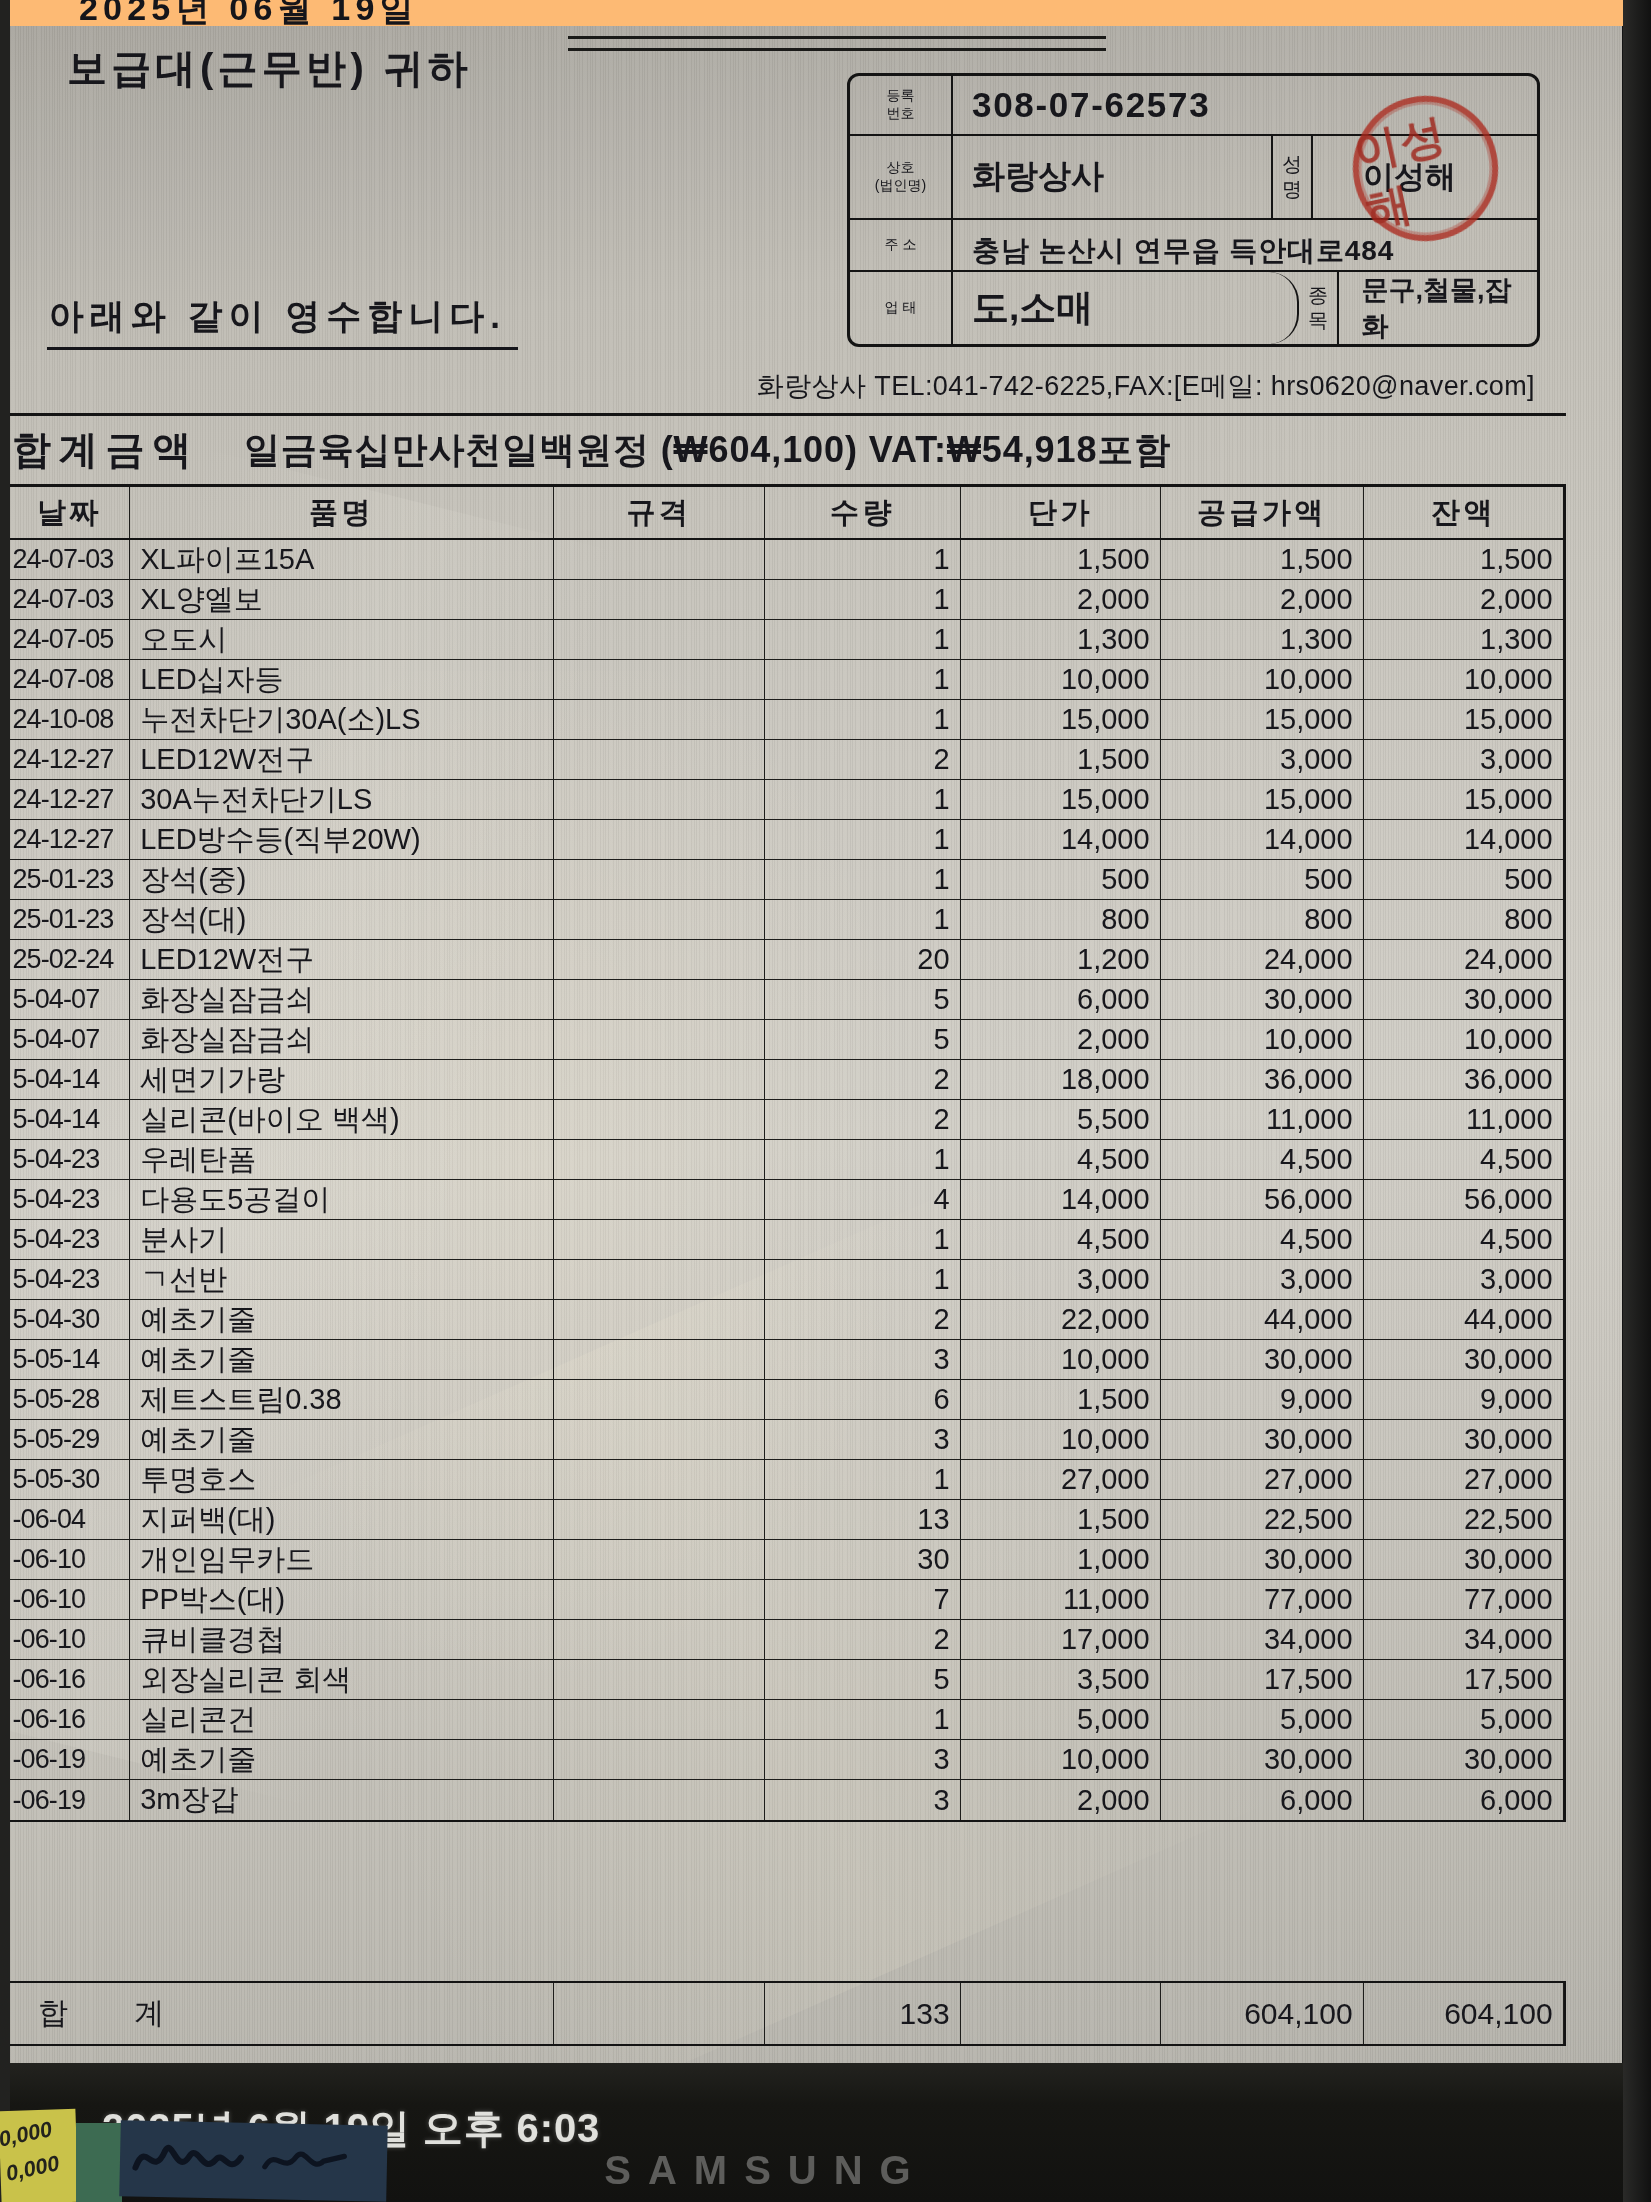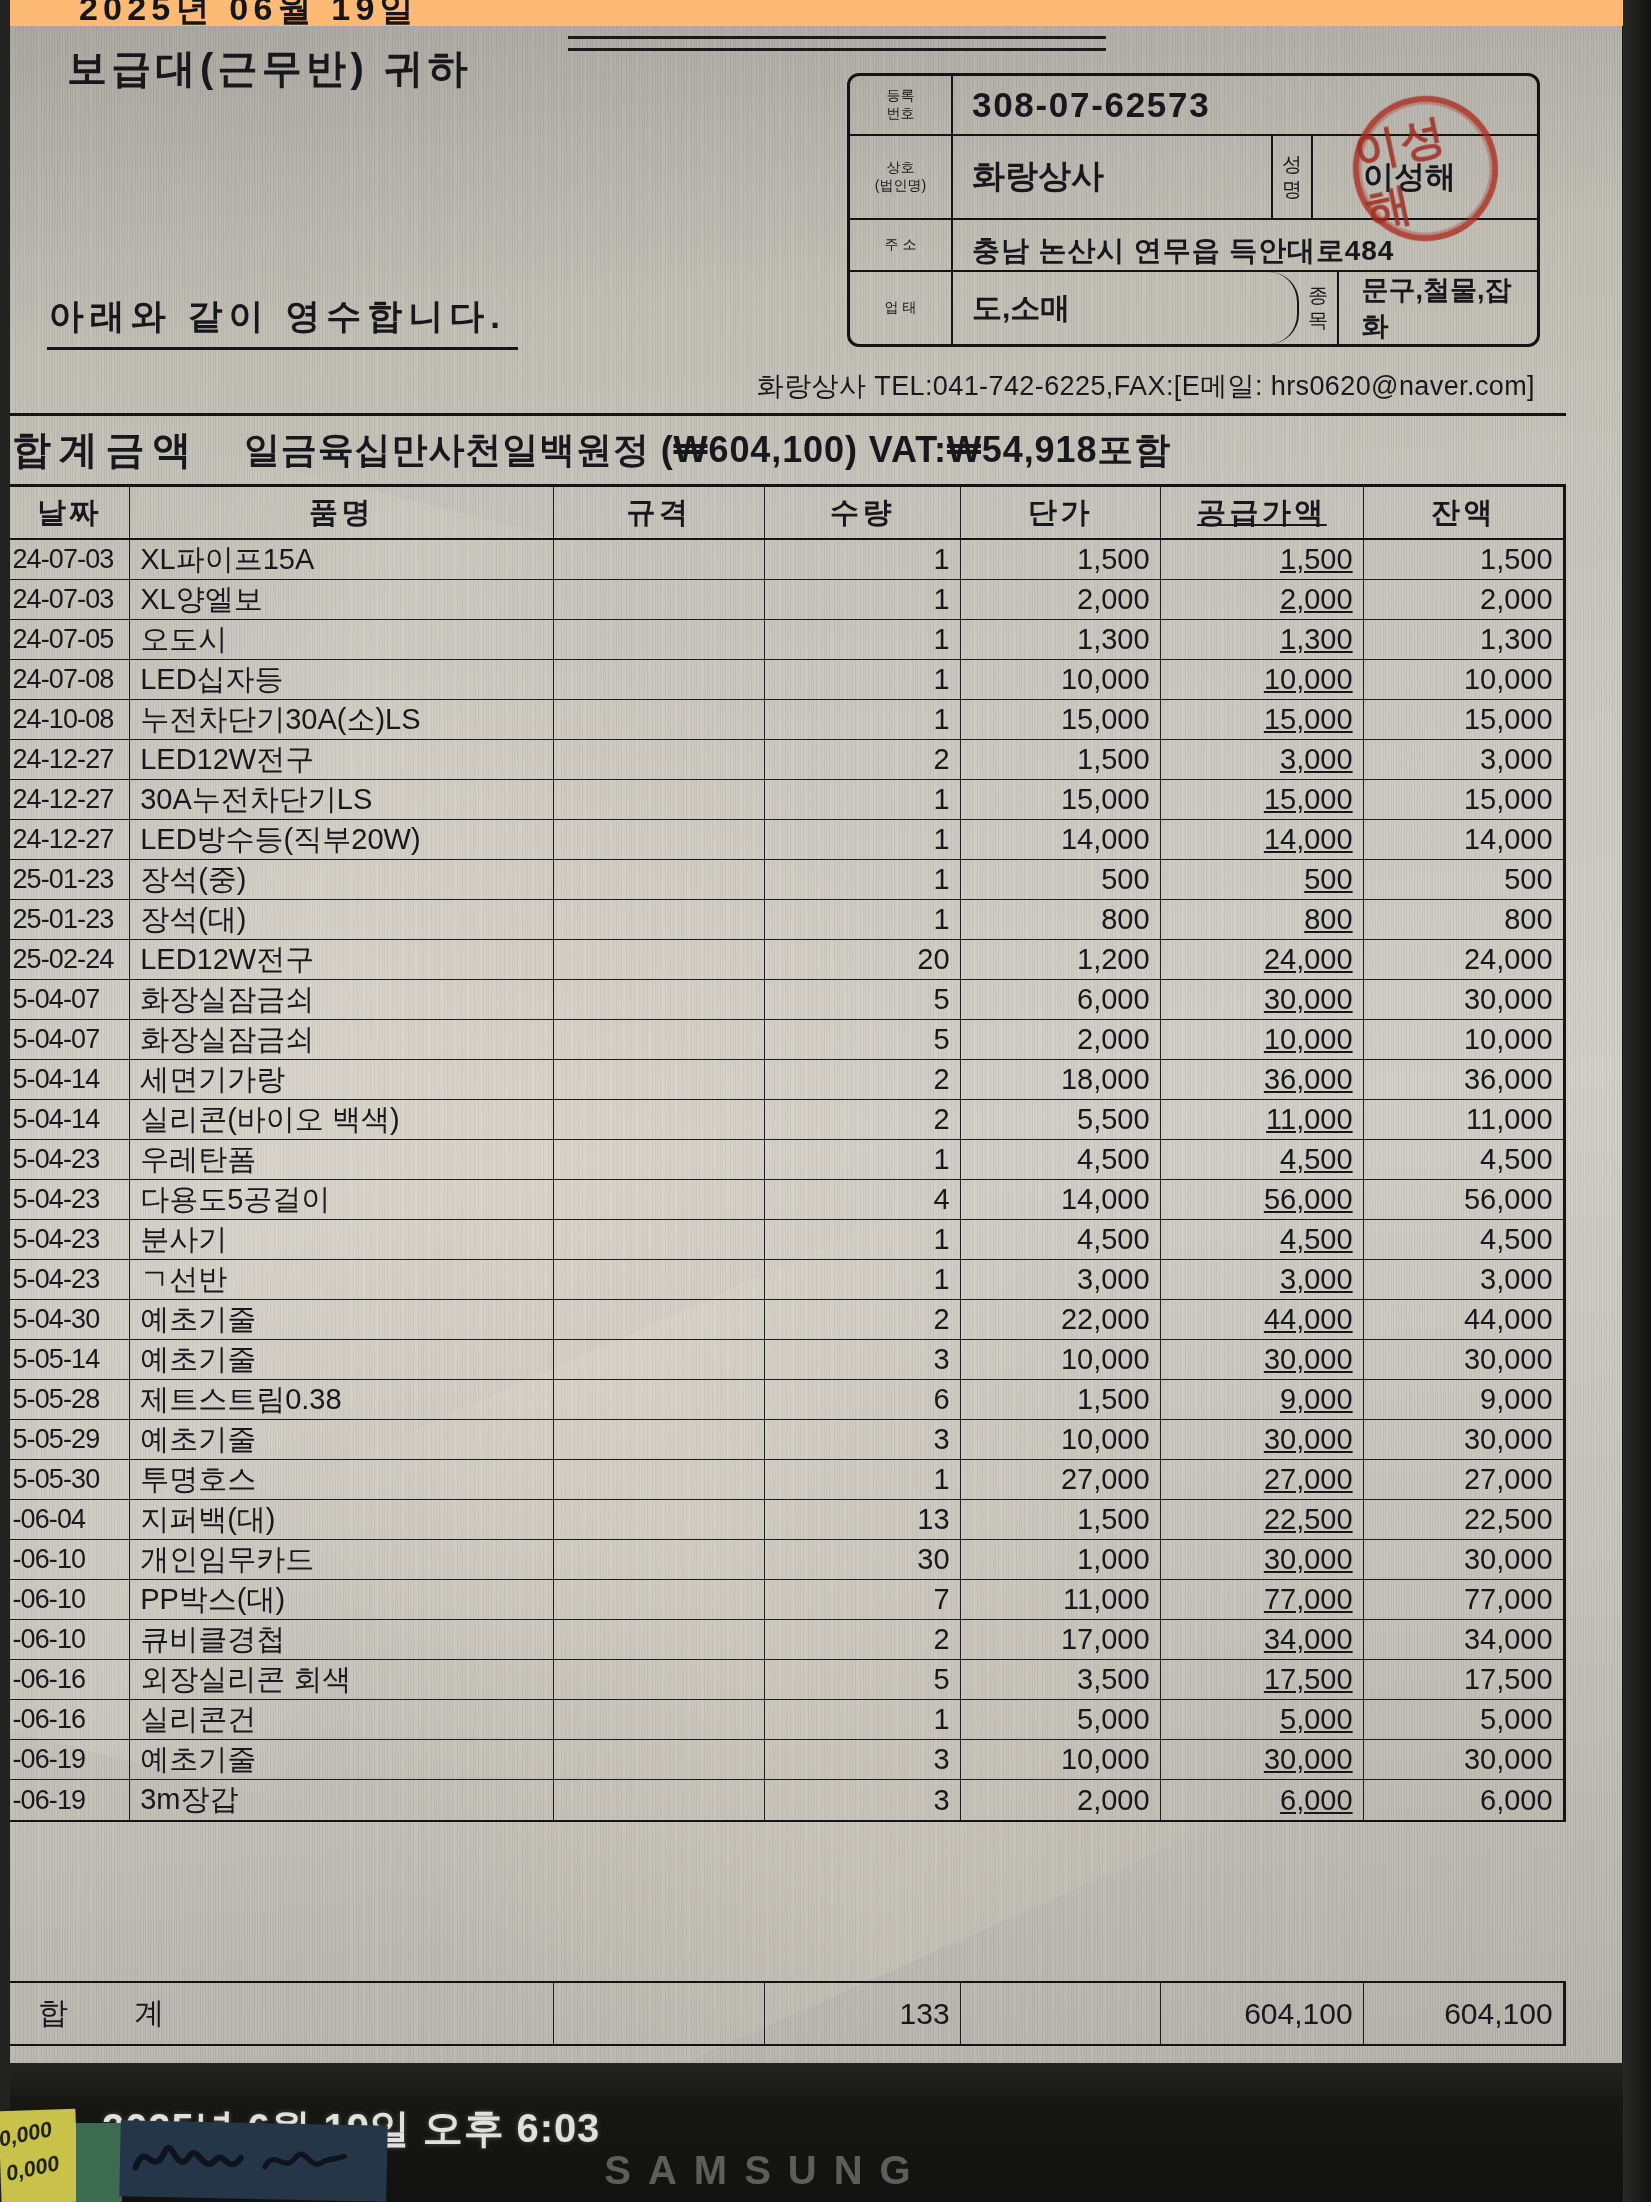--- a/index.html
+++ b/index.html
@@ -51,21 +51,21 @@
   .srow:last-child{ border-bottom:none; }
   .r1{ height:72px; } .r2{ height:101px; } .r3{ height:53px; } .r4{ flex:1; }
   .slabel{ width:103px; border-right:2.6px solid #141414; display:flex; align-items:center; justify-content:center;
     font-size:14px; line-height:1.25; text-align:center; white-space:pre-line; }
   .snarrow{ width:40px; border-right:2.6px solid #141414; font-size:20px; }
   .sval{ display:flex; align-items:center; padding-left:19px; font-weight:bold; }
   .v-reg{ flex:1; font-size:35px; letter-spacing:1.7px; }
   .v-company{ width:320px; border-right:2.6px solid #141414; font-size:33px; }
   .v-name{ flex:1; font-size:31px; padding-left:50px; }
   .v-addr{ flex:1; font-size:28px; letter-spacing:0.9px;margin-top:12px; }
-  .v-biztype{ width:346px; border-right:2.6px solid #141414; font-size:30px;border-radius:30px; }
+  .v-biztype{ width:346px; border-right:2.6px solid #141414; font-size:37px;border-radius:30px; }
   .v-bizitem{ flex:1; font-size:27px; padding-left:22.4px; }
 
   .stamp{ position:absolute; left:1353px; top:96px; width:145px; height:145px; border-radius:50%;
     border:6px solid rgba(171,42,31,.85); opacity:.92; transform:rotate(-12deg);
     display:flex; align-items:center; justify-content:center; pointer-events:none;
     box-shadow:inset 0 0 0 2.6px rgba(171,42,31,.35); filter:blur(0.5px); }
   .stamp span{ color:rgba(158,36,26,.88); font-size:45px; font-weight:bold; letter-spacing:1.7px; }
 
   .contact{ position:absolute; right:117px; top:368px; font-size:27px; letter-spacing:0.4px; }
 
@@ -76,21 +76,21 @@
   .totalline .tl-text{ font-size:36px; font-weight:bold; margin-left:45px; letter-spacing:0.9px; }
 
   
   .table{ position:absolute; left:6.9px; top:484px; width:1559px; border:3.4px solid #141414; border-bottom-width:2.6px; }
   .trow{ display:flex; border-bottom:1.7px solid #1d1d1b; height:40px; }
   .trow:last-child{ border-bottom:none; }
   .hrow{ height:53px; border-bottom:2.6px solid #141414; }
   .cell{ border-right:1.7px solid #1d1d1b; display:flex; align-items:center; overflow:hidden; }
   .cell:last-child{ border-right:none; }
   .c0{ width:120px; } .c1{ width:424px; } .c2{ width:211px; } .c3{ width:196px; }
-  .c4{ width:200px; } .c5{ width:203px;text-decoration:underline; } .c6{ flex:1; }
+  .c4{ width:200px; } .c5{ width:203px; } .c6{ flex:1; }
   .hcell{ justify-content:center; font-size:29px; font-weight:bold; letter-spacing:3.4px; }
   .bcell{ font-size:29px; }
   .date{ font-size:27px; padding-left:2.6px; letter-spacing:-0.9px; }
   .iname{ padding-left:10.3px; letter-spacing:0; }
   .num{ justify-content:flex-end; padding-right:10.3px; letter-spacing:0; }
 
   
   .sumrow{ position:absolute; left:6.9px; top:1981px; width:1559px; height:65px;
     border:2.6px solid #141414; display:flex; }
   .sumrow .cell{ border-right:1.7px solid #1d1d1b; font-size:30px; }

